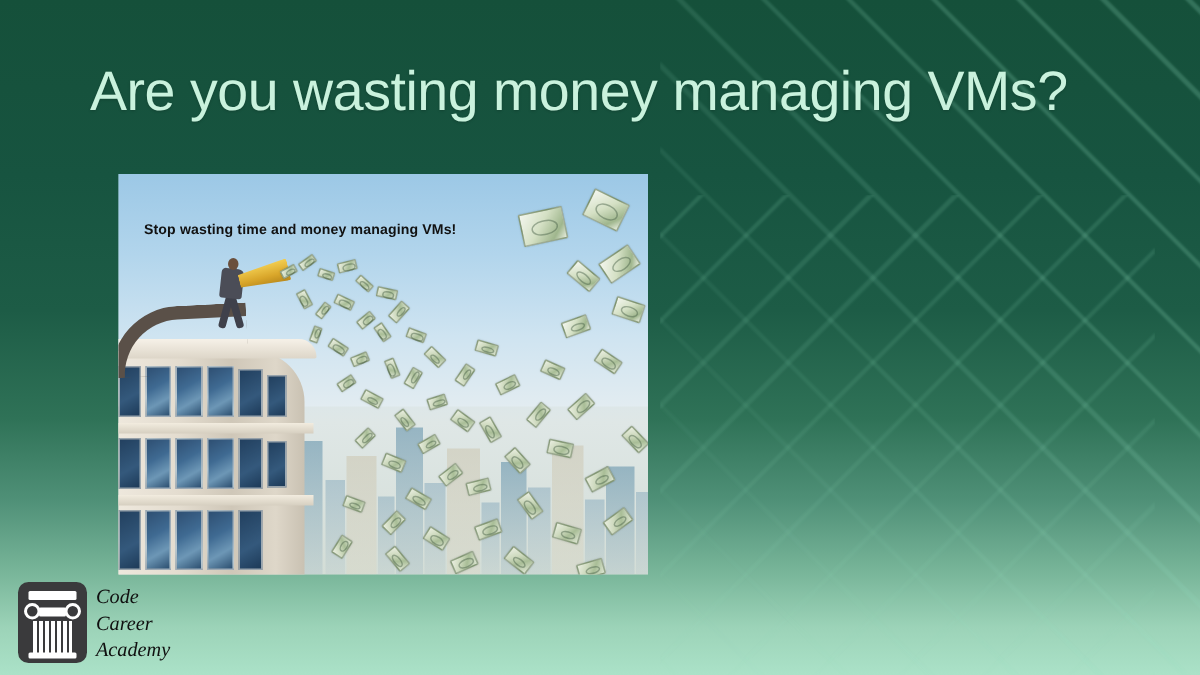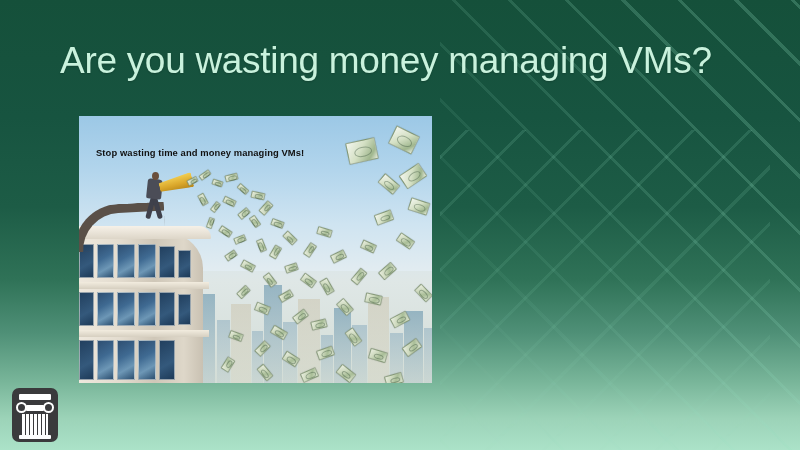--- a/index.html
+++ b/index.html
@@ -373,15 +373,20 @@
     <div class="logo-mark">
       <div class="col-abacus"></div>
       <div class="col-cap">
         <div class="volute-l"></div>
         <div class="volute-r"></div>
         <div class="col-echinus"></div>
       </div>
       <div class="col-shaft"></div>
       <div class="col-base"></div>
     </div>
+    <div class="logo-text">
+      <div>Code</div>
+      <div>Career</div>
+      <div>Academy</div>
+    </div>
   </div>
 
 </div>
 
 </body></html>

